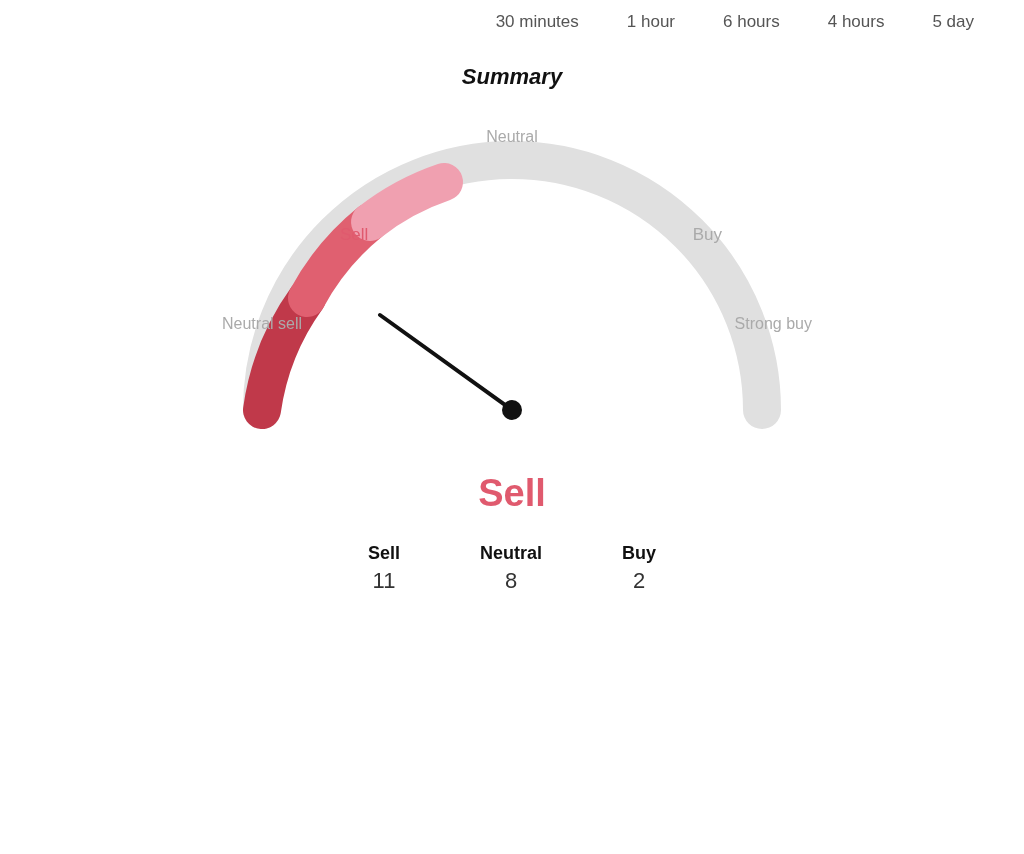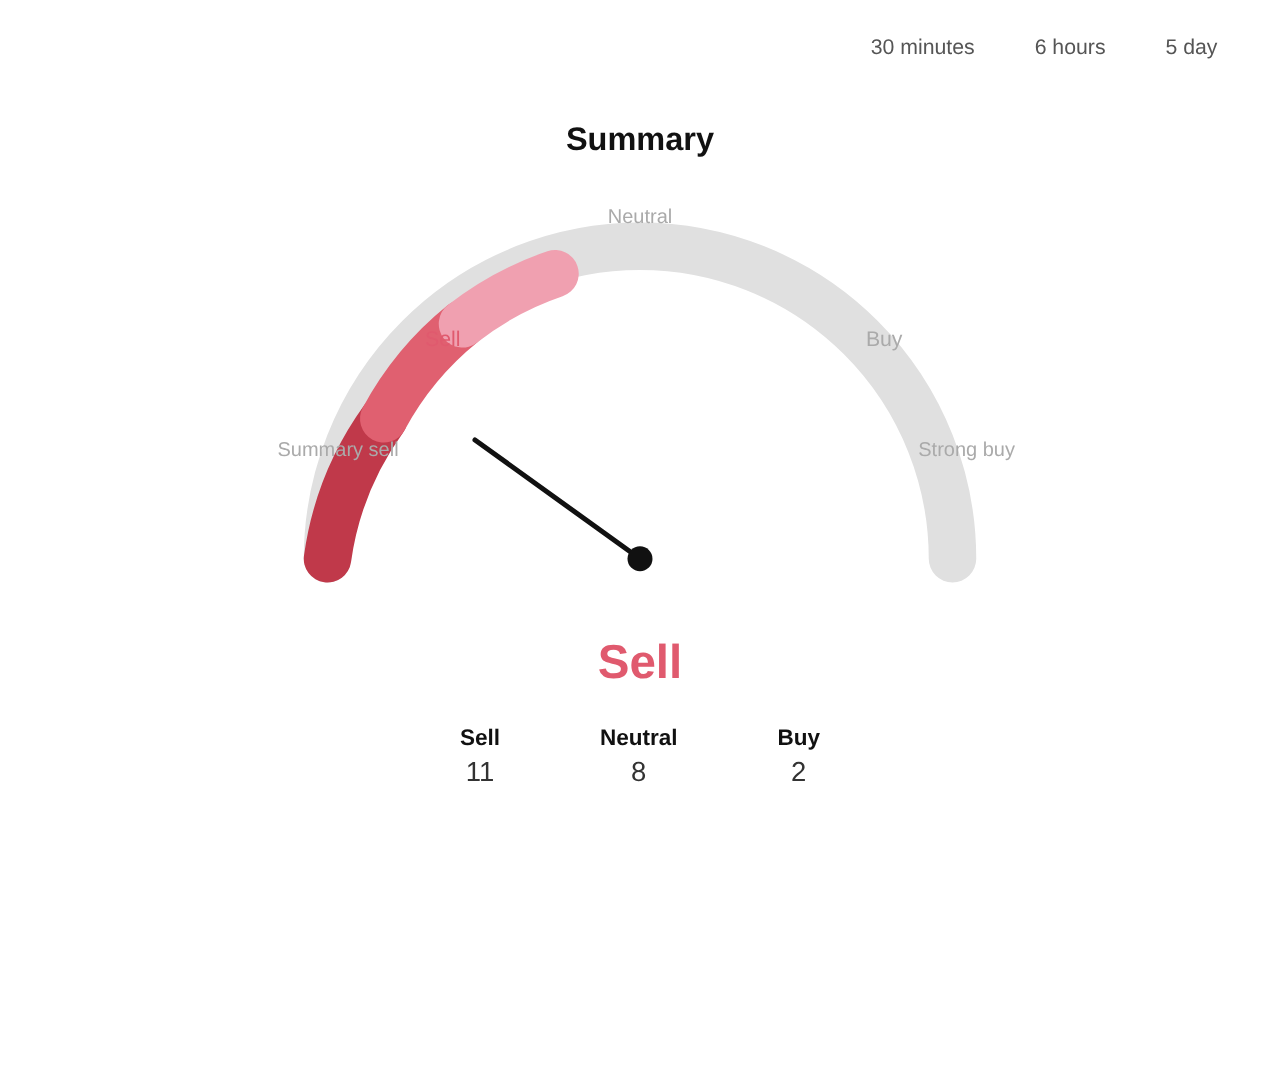--- a/index.html
+++ b/index.html
@@ -13,21 +13,21 @@
       display: flex;
       flex-direction: column;
       align-items: center;
     }
 
     
     .time-filter-bar {
       display: flex;
       align-items: center;
       gap: 8px;
-      padding: 18px 30px;
+      padding: 2px 30px;
       width: 100%;
       justify-content: flex-end;
     }
 
     .time-btn {
       padding: 8px 18px;
       border-radius: 8px;
       border: 2px solid transparent;
       background: transparent;
       font-size: 17px;
@@ -46,24 +46,25 @@
     
     .summary-section {
       display: flex;
       flex-direction: column;
       align-items: center;
       margin-top: 20px;
       width: 100%;
     }
 
     .summary-title {
-      font-size: 26px;
+      font-size: 22px;
       font-weight: 700;
       color: #111;
       margin-bottom: 30px;
+      font-style: italic;
     }
 
     
     .gauge-wrapper {
       position: relative;
       width: 620px;
       height: 340px;
     }
 
     .gauge-svg {
@@ -153,21 +154,23 @@
     .stat-value {
       font-size: 22px;
       color: #333;
     }
   </style>
 </head>
 <body>
 
 <div class="time-filter-bar">
   <button class="time-btn">30 minutes</button>
+  <button class="time-btn">1 hour</button>
   <button class="time-btn">6 hours</button>
+  <button class="time-btn">4 hours</button>
   <button class="time-btn">5 day</button>
 </div>
 
 <div class="summary-section">
   <div class="summary-title">Summary</div>
 
   <div class="gauge-wrapper">
     
     <svg class="gauge-svg" viewBox="0 0 620 340">
 
@@ -181,21 +184,21 @@
 
       <line x1="310" y1="290" x2="178" y2="195" stroke="#111" stroke-width="4" stroke-linecap="round"></line>
       <circle cx="310" cy="290" r="10" fill="#111"></circle>
     </svg>
 
     
     <div class="gauge-labels">
       <span class="label-neutral">Neutral</span>
       <span class="label-sell">Sell</span>
       <span class="label-buy">Buy</span>
-      <span class="label-strong-sell">Summary sell</span>
+      <span class="label-strong-sell">Neutral sell</span>
       <span class="label-strong-buy">Strong buy</span>
     </div>
   </div>
 
   <div class="big-signal">Sell</div>
 
   <div class="stats-row">
     <div class="stat-item">
       <span class="stat-label">Sell</span>
       <span class="stat-value">11</span>

